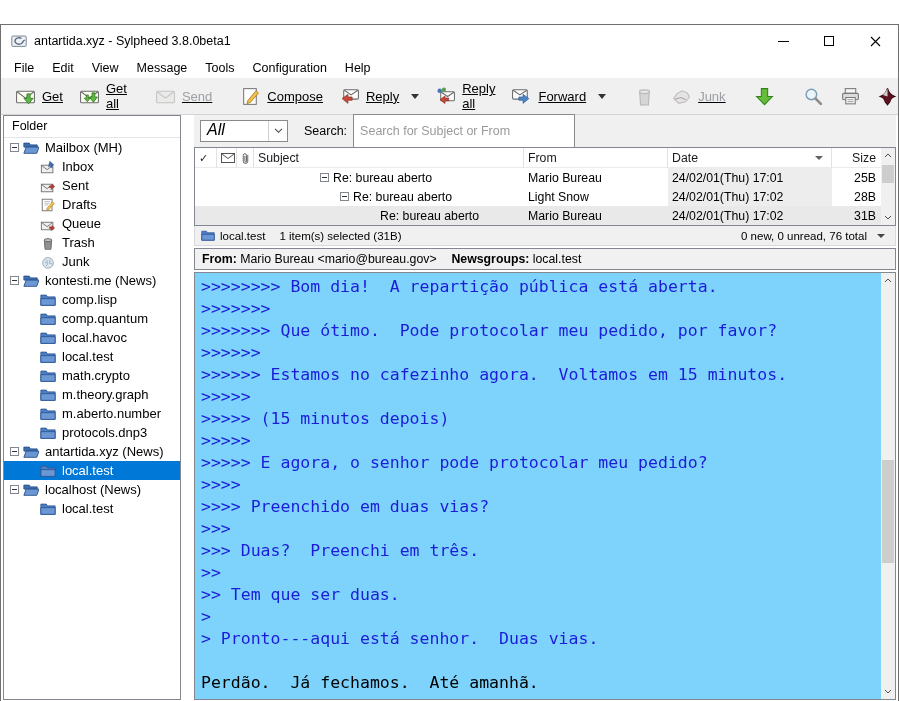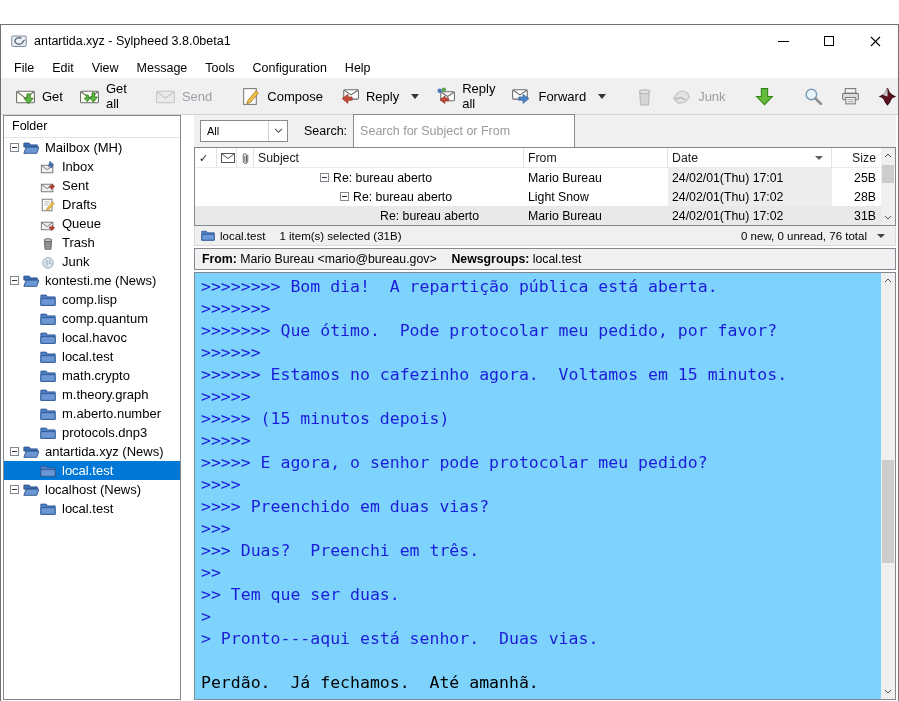--- a/index.html
+++ b/index.html
@@ -18,21 +18,21 @@
   .glyph-min { width:11px; height:1px; background:#000; display:block; }
   .glyph-max { width:10px; height:10px; border:1px solid #000; display:block; }
   .win-btn svg { width:11px; height:11px; }
 
   
   .menubar { height:21px; display:flex; align-items:center; background:#fff; padding-left:4px; flex:0 0 auto; }
   .menu-item { font-size:12.5px; padding:2px 9px; color:#000; }
 
   
   .toolbar { height:37px; background:#f0f0f0; border-bottom:1px solid #d4d4d4;
-             display:flex; align-items:center; padding:0 4px 0 6px; flex:0 0 auto; }
+             display:flex; align-items:center; padding:0 4px 0 6px; flex:0 0 auto;text-decoration:underline; }
   .tb-btn { display:flex; align-items:center; gap:6px; padding:4px 8px; font-size:13px; color:#000; }
   .tb-btn .ticon { display:inline-flex; }
   .tb-btn .ticon svg { width:21px; height:21px; }
   .tb-btn.dis .ticon { opacity:.5; filter:grayscale(75%); }
   .tb-btn.dis .tb-label { color:#9aa0a6; }
   .tb-drop { width:0; height:0; border-left:4px solid transparent; border-right:4px solid transparent;
              border-top:5px solid #333; margin-left:6px; }
   .tb-sep { width:1px; height:24px; background:#c6c6c6; margin:0 6px; }
 
   
@@ -49,21 +49,21 @@
   .expander svg { width:9px; height:9px; }
   .f-icon { display:inline-flex; margin-right:6px; }
   .f-icon svg { width:16px; height:16px; }
   .tree-row.sel { background:var(--sel-bg); color:var(--sel-fg); }
   .splitter { width:1px; flex:0 0 auto; }
 
   
   .right-pane { flex:1 1 auto; display:flex; flex-direction:column; min-width:0; }
   .filter-bar { height:32px; background:#f0f0f0; display:flex; align-items:center; padding-left:6px; flex:0 0 auto; }
   .combo { width:88px; height:22px; background:#fff; border:1px solid #8a8a8a; display:flex;
-           align-items:center; font-size:11px; padding-left:6px; }
+           align-items:flex-start; font-size:16px; padding-left:6px;font-style:italic; }
   .combo-arrow { margin-left:auto; width:19px; height:20px; border-left:1px solid #d0d0d0;
                  display:flex; align-items:center; justify-content:center; }
   .combo-arrow svg { width:9px; height:6px; }
   .search-label { font-size:12.5px; margin:0 6px 0 16px; }
   .search-input { width:222px; height:22px; border:1px solid #8a8a8a; font-size:12.5px; padding:16px 6px;
                   font-family:"Liberation Sans",sans-serif; color:#000; outline:none; }
   .search-input::placeholder { color:#9a9a9a; }
 
   
   .list-box { height:79px; border:1px solid var(--pane-border); background:#fff; position:relative; flex:0 0 auto; overflow:hidden; }

